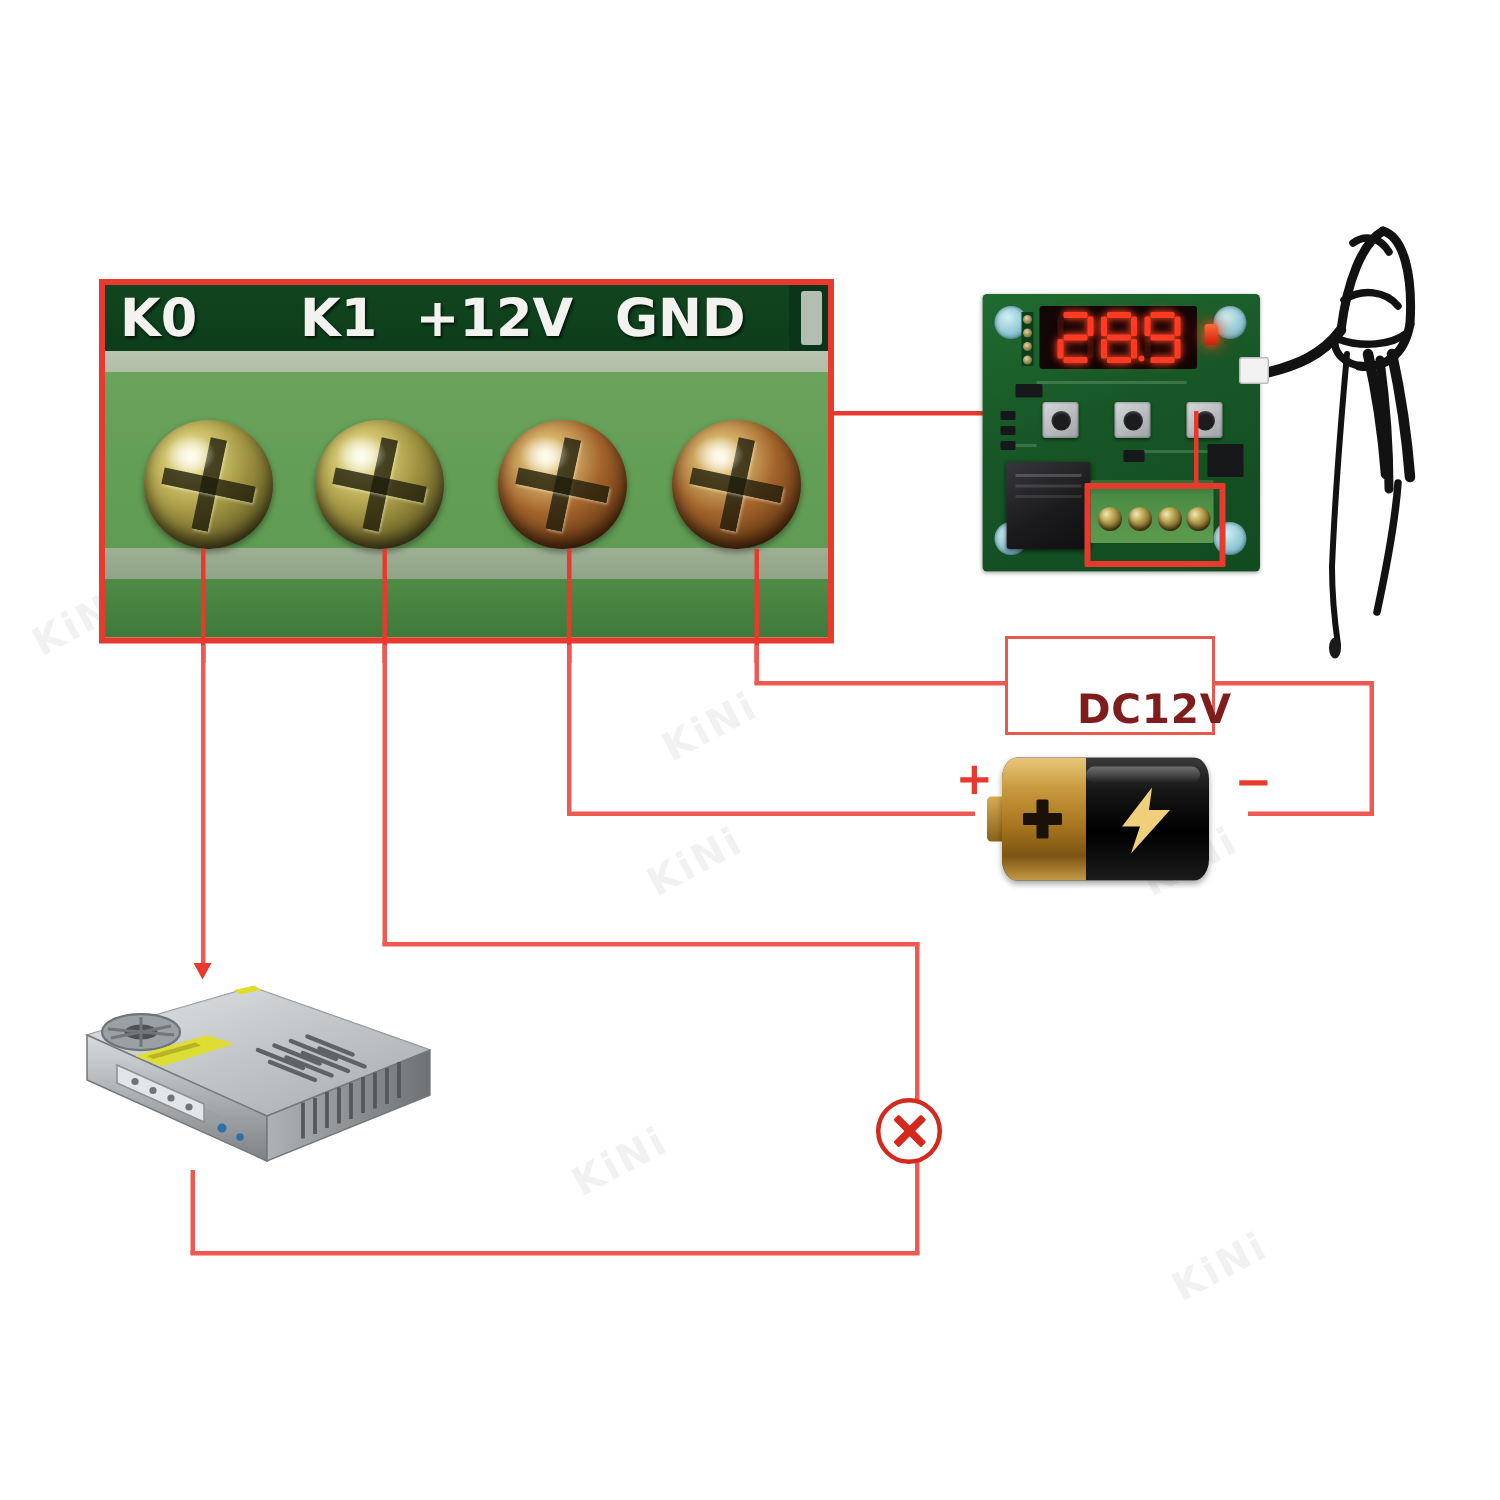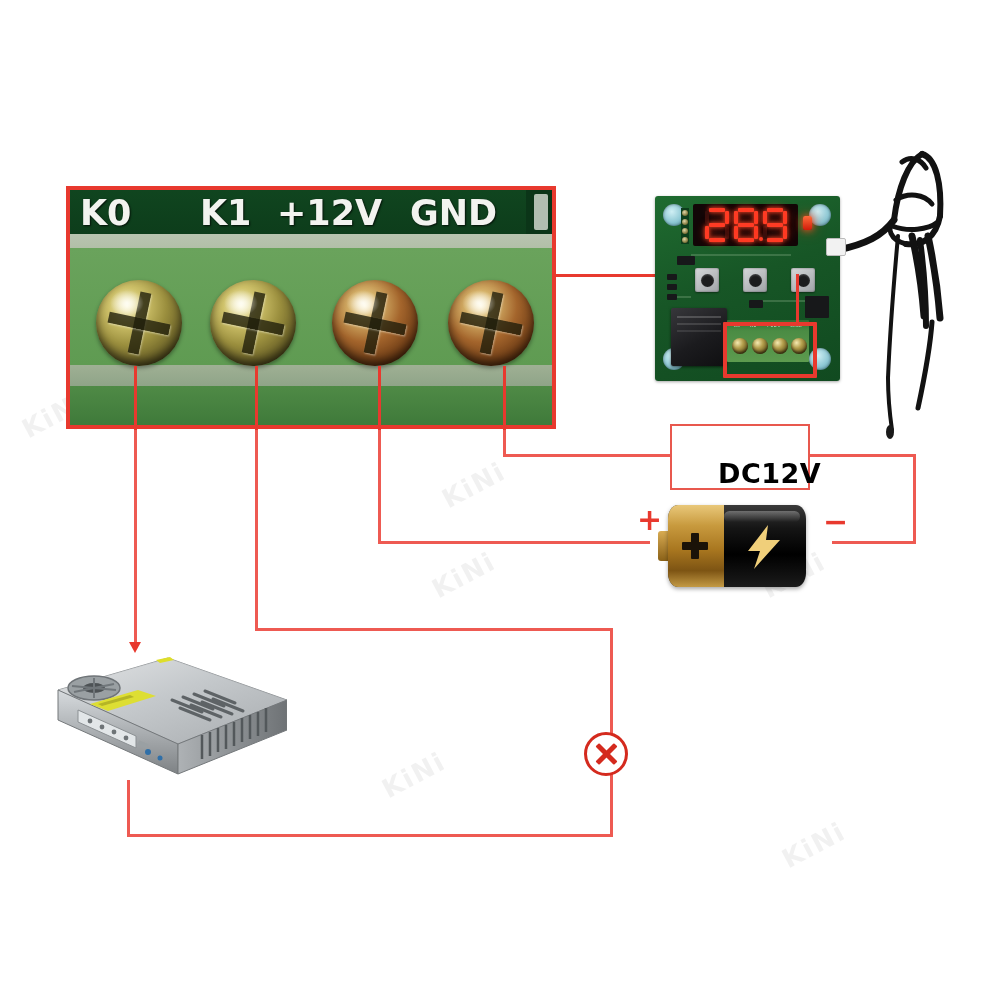--- a/index.html
+++ b/index.html
@@ -286,21 +286,21 @@
     width: 140px; height: 66px;
     border: 2px solid #e8584e;
     box-sizing: border-box;
     background: #ffffff;
   }
   #dc12v-text {
     position: absolute;
     left: 718px; top: 458px;
     font-size: 27px;
     font-weight: bold;
-    color: #000000;
+    color: #7f1d1d;
     font-family: "DejaVu Sans", sans-serif;
     letter-spacing: .5px;
     white-space: nowrap;
   }
 
   
   #battery {
     position: absolute;
     left: 658px; top: 505px;
     width: 148px; height: 82px;

